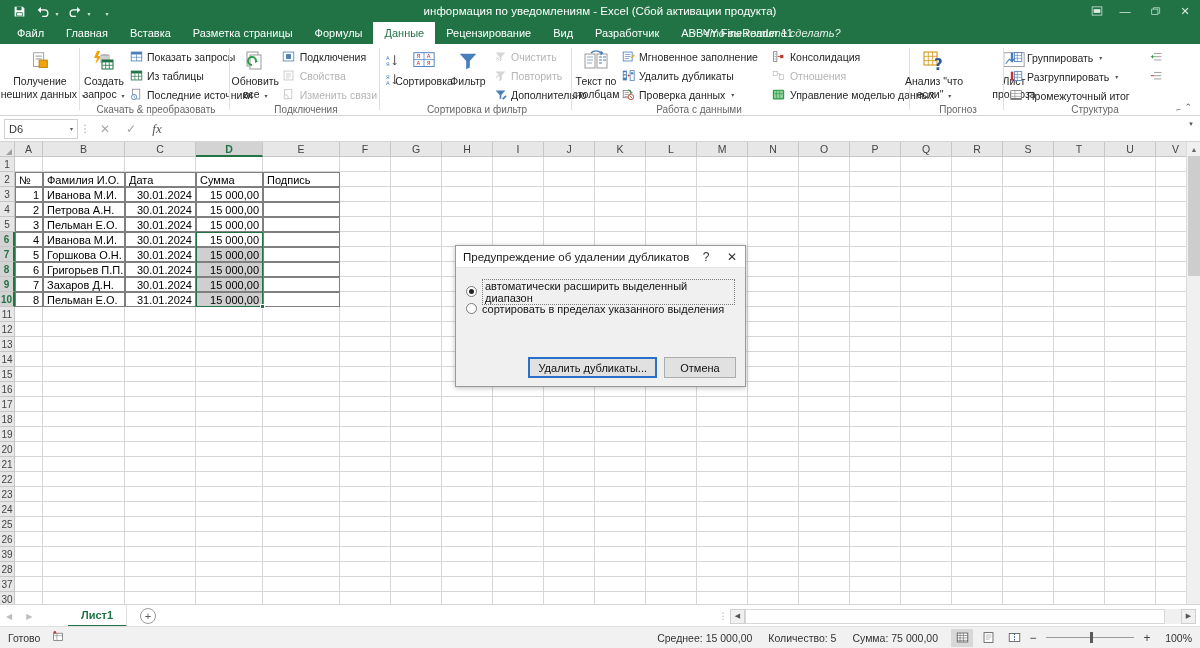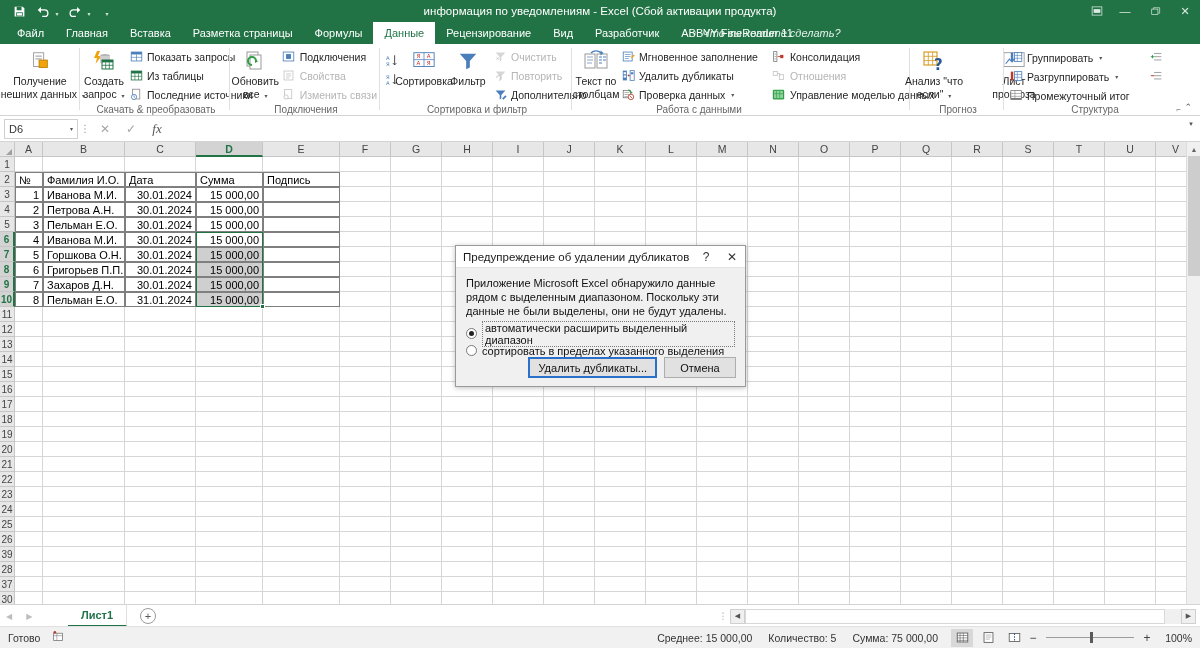--- a/index.html
+++ b/index.html
@@ -1454,21 +1454,20 @@
     </div>
   </div>
 
   <div class="dlg">
     <div class="dlg-tb">
       <div class="dlg-title">Предупреждение об удалении дубликатов</div>
       <div class="dlg-help">?</div>
       <div class="dlg-close">✕</div>
     </div>
     <div class="dlg-body">
-      <div class="dlg-msg">Приложение Microsoft Excel обнаружило данные рядом с выделенным диапазоном. Поскольку эти данные не были выделены, они не будут удалены.</div>
       <div class="radios">
         <div class="radio-row">
           <span class="rad on"></span>
           <span class="radio-lbl focus">автоматически расширить выделенный диапазон</span>
         </div>
         <div class="radio-row">
           <span class="rad"></span>
           <span class="radio-lbl">сортировать в пределах указанного выделения</span>
         </div>
       </div>

